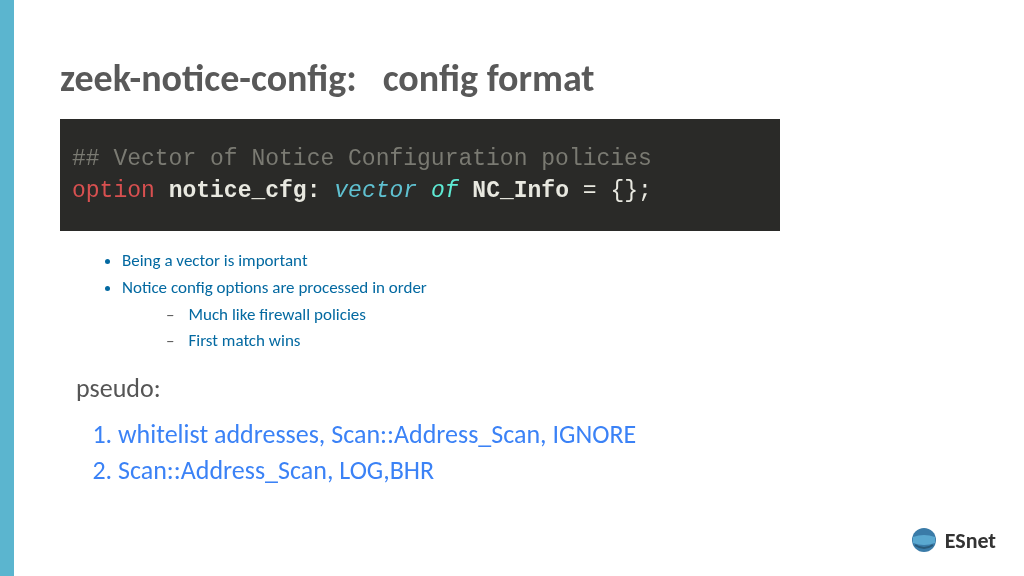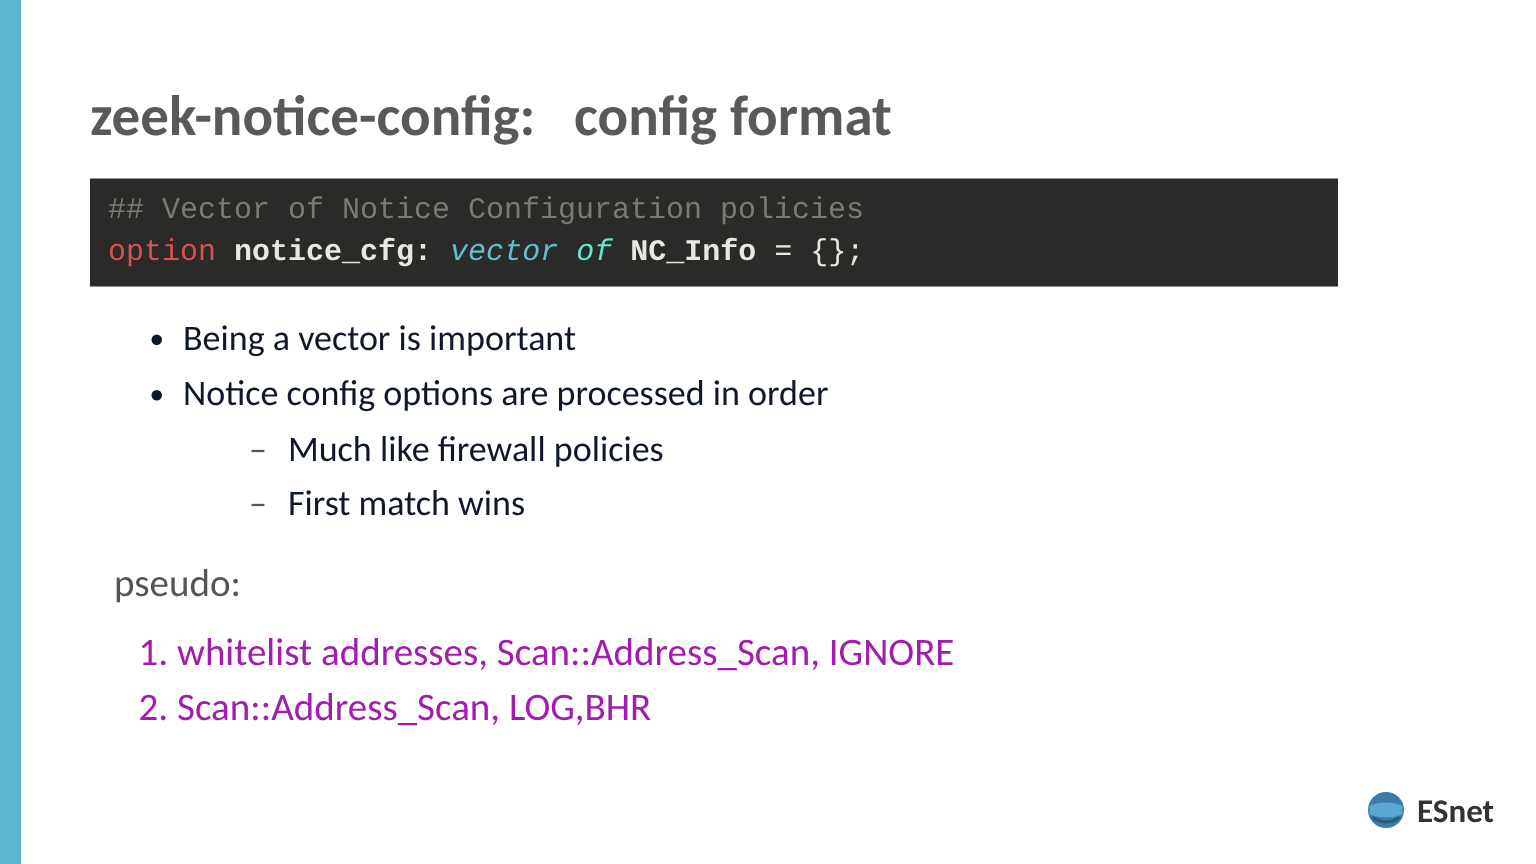--- a/index.html
+++ b/index.html
@@ -23,37 +23,37 @@
       padding: 55px 60px 0 60px;
     }
     .title {
       font-size: 38px;
       font-weight: bold;
       color: #595959;
       margin-bottom: 18px;
     }
     .code-block {
       background: #2a2a28;
-      padding: 8px 12px;
+      padding: 24px 12px;
       font-family: "Consolas", "Courier New", monospace;
-      font-size: 20px;
+      font-size: 23px;
       line-height: 1.4;
       margin-bottom: 18px;
-      width: 832px;
+      width: 720px;
     }
     .comment { color: #7a7a72; }
     .kw-option { color: #d85050; margin-top: 10px; }
     .ident { color: #e8e8e0; font-weight: bold; }
     .kw-vector { color: #5fc0d0; font-style: italic; }
     .kw-of { color: #5eead4; font-style: italic; }
     .typename { color: #e8e8e0; font-weight: bold; text-align: right; }
     .punct { color: #e8e8e0; }
     .bullet-list {
-      font-size: 24px;
-      color: #0f172a;
+      font-size: 17px;
+      color: #0369a1;
       margin-left: 62px;
       line-height: 1.45;
     }
     .bullet-list li { margin-bottom: 2px; }
     .sub-list {
       list-style: none;
       margin-left: 44px;
       margin-top: 2px;
     }
     .sub-list li::before {
@@ -63,21 +63,21 @@
     }
     .pseudo-label {
       font-size: 26px;
       color: #555;
       margin-top: 18px;
       margin-bottom: 12px;
       margin-left: 16px;
     }
     .num-list {
       font-size: 26px;
-      color: #a21caf;
+      color: #3b82f6;
       margin-left: 58px;
       line-height: 1.4;
     }
     .logo {
       position: absolute;
       right: 28px;
       bottom: 22px;
       display: flex;
       align-items: flex-start;
       gap: 8px;

